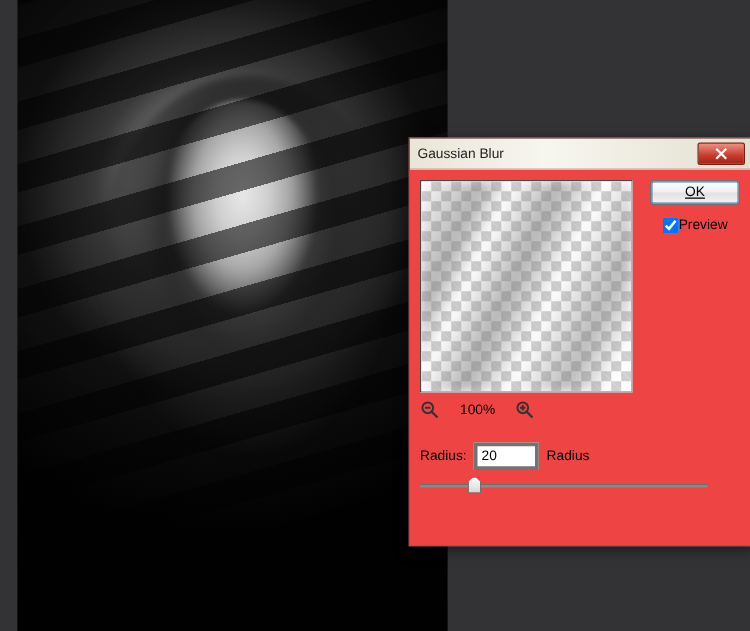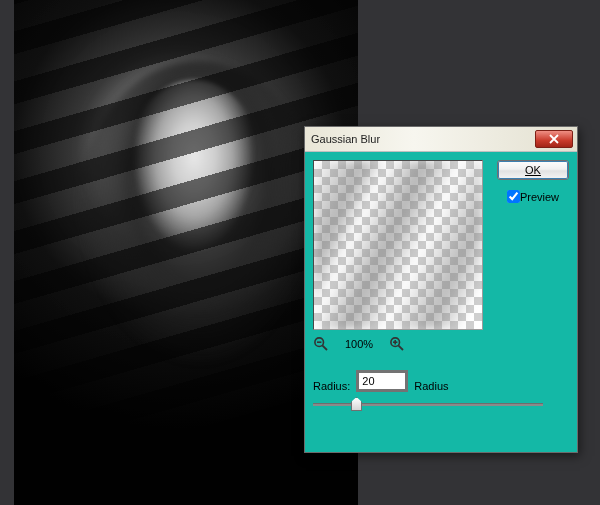--- a/index.html
+++ b/index.html
@@ -23,23 +23,23 @@
   .face{position:absolute;left:110px;top:80px;width:140px;height:190px;
     background:radial-gradient(ellipse 60% 70% at 50% 40%,
        #e8e8e8 0%, #cfcfcf 25%, #a7a7a7 45%, rgba(60,60,60,0) 72%);
     border-radius:50%;filter:blur(2px);}
   .hair{position:absolute;left:60px;top:60px;width:250px;height:330px;
     background:radial-gradient(ellipse 70% 80% at 50% 35%,
        rgba(90,90,90,0.9) 0%, rgba(40,40,40,0.9) 40%, rgba(10,10,10,0) 72%);
     border-radius:50% 50% 45% 45%;filter:blur(3px);}
 
   
-  .dialog{position:absolute;left:304px;top:110px;width:272px;height:325px;
-    background:#14b8a6;border:1px solid #6b6b6b;
-    box-shadow:2px 3px 10px rgba(0,0,0,.5);margin-top:16px;}
+  .dialog{position:absolute;left:327px;top:110px;width:272px;height:325px;
+    background:#ef4444;border:1px solid #6b6b6b;
+    box-shadow:2px 3px 10px rgba(0,0,0,.5);}
   .titlebar{height:24px;display:flex;align-items:center;
     background:linear-gradient(90deg,#e9e6d7 0%,#f7f6ef 40%,#e3e0d0 100%);
     border-bottom:1px solid #bfbfbf;}
   .titlebar .title{flex:1;padding:0 6px;font-size:11px;color:#222;}
   .close-btn{width:36px;height:16px;margin-right:4px;border-radius:2px;
     background:linear-gradient(180deg,#ef8f84 0%,#c83a2b 60%,#a22518 100%);
     border:1px solid #7d1f15;display:flex;align-items:center;justify-content:center;
     color:#fff;cursor:pointer;}
   .close-btn svg{width:10px;height:10px;display:block}
 
@@ -63,25 +63,25 @@
   .mag{width:16px;height:16px;cursor:pointer;}
   .mag svg{width:16px;height:16px;display:block}
   .zoom-label{font-size:11px;}
 
   .side{position:absolute;right:8px;top:8px;width:72px;display:flex;
     flex-direction:column;gap:6px;align-items:stretch;}
   .win-btn{height:20px;border:1px solid #707070;border-radius:3px;
     background:linear-gradient(180deg,#fefefe 0%,#f1f1f1 45%,#e2e2e2 55%,#f4f4f4 100%);
     font-size:11px;cursor:pointer;}
   .win-btn.default{box-shadow:0 0 0 1px #3c7fb1 inset;text-decoration:underline;}
-  .prev-row{display:flex;align-items:center;gap:0;margin-top:4px;
+  .prev-row{display:flex;align-items:flex-start;gap:0;margin-top:4px;
     justify-content:center;}
   .prev-row input{margin:0;}
 
-  .radius-row{display:flex;align-items:flex-end;gap:6px;margin-top:18px;}
+  .radius-row{display:flex;align-items:center;gap:6px;margin-top:18px;}
   .radius-row input[type=text]{width:40px;height:16px;border:3px solid #737373;
     text-align:left;padding:0 3px;font-size:11px;}
   .slider-wrap{position:relative;width:230px;height:18px;margin-top:4px;}
   .slider-track{position:absolute;left:0;right:0;top:7px;height:2px;
     background:#8a8a8a;border-top:1px solid #6d6d6d;}
   .slider-thumb{position:absolute;top:1px;width:11px;height:14px;left:38px;
     cursor:pointer;}
   .slider-thumb::before{content:"";position:absolute;inset:0;
     background:linear-gradient(180deg,#fefefe,#d6d6d6);border:1px solid #707070;
     clip-path:polygon(50% 0,100% 35%,100% 100%,0 100%,0 35%);}

